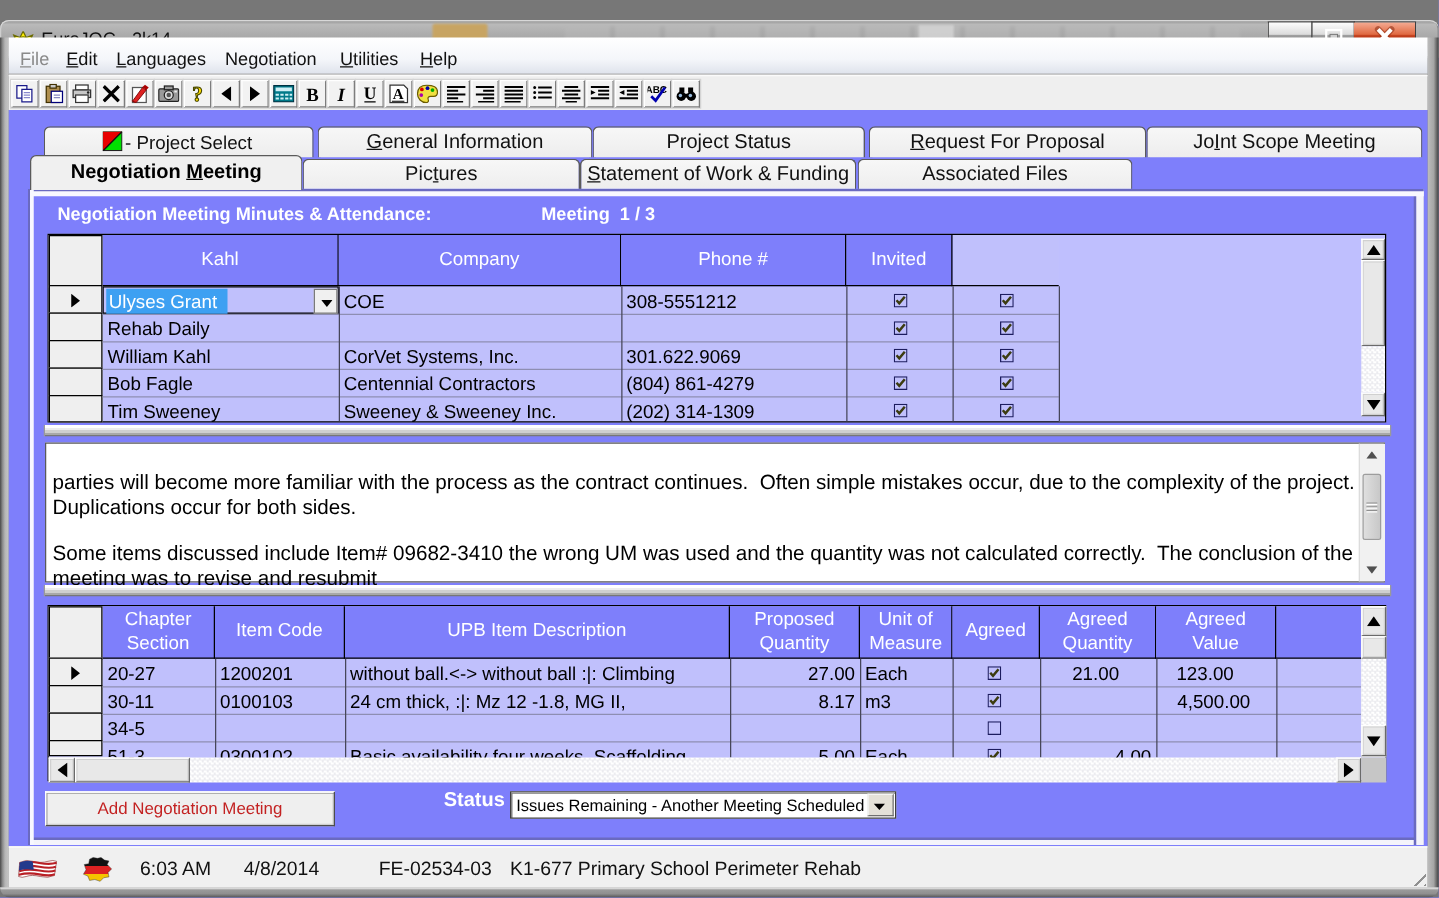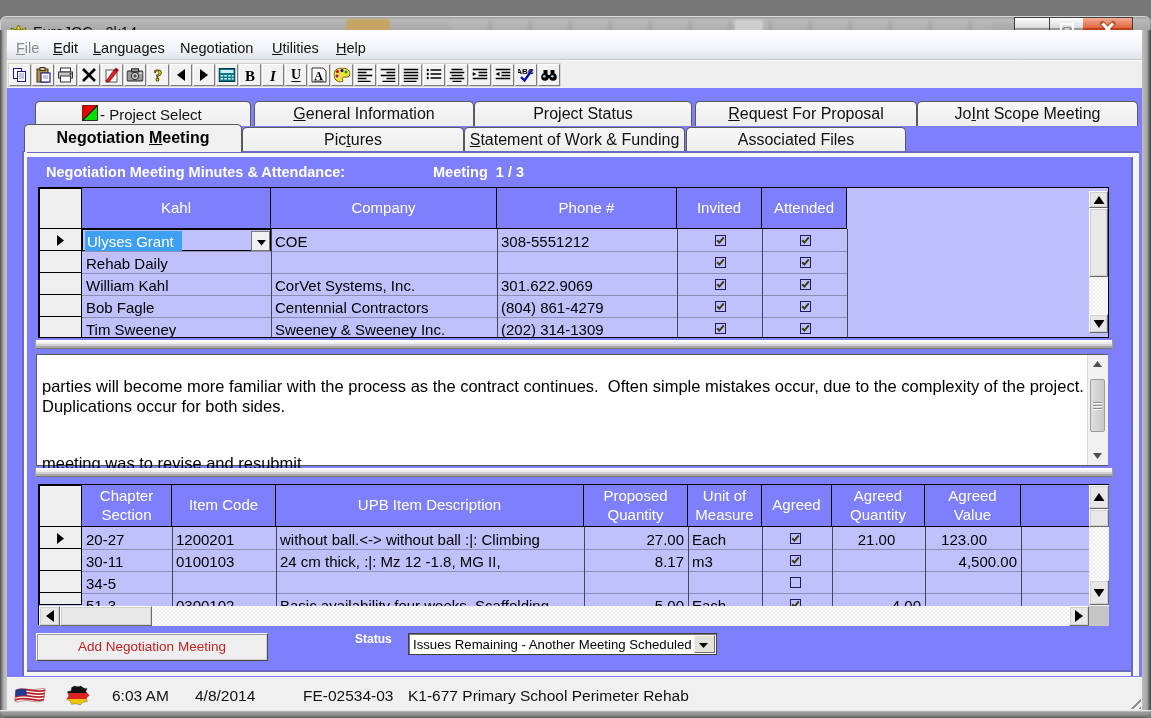--- a/index.html
+++ b/index.html
@@ -72,21 +72,21 @@
   font-size:16.5px;line-height:20px;color:#000}
 #ta .line{position:absolute;left:5px;white-space:nowrap}
 
 .divbar{position:absolute;left:35px;width:1078px;height:9px;box-sizing:border-box;
   background:linear-gradient(180deg,#ffffff 0 2px,#ededed 2px 4px,#cfcfcf 4px 6px,#a8a8a8 6px 8px,#777 8px 9px);
   border-left:1px solid #9a9a9a;border-right:1px solid #9a9a9a}
 
 #addbtn{left:36px;top:633px;width:232px;height:28px;background:#efefef;box-sizing:border-box;
   border:1px solid;border-color:#ffffff #4d4d4d #4d4d4d #ffffff;box-shadow:1px 1px 0 #9a9a9a inset, -1px -1px 0 #cfcfcf inset;
   color:#c32222;font-size:13.5px;text-align:center;line-height:26px}
-#statlbl{left:355px;top:632px;font-size:12px;font-weight:bold;color:#ffffff}
+#statlbl{left:355px;top:632px;font-size:16px;font-weight:bold;color:#ffffff}
 #combo{left:408px;top:633px;width:309px;height:22px;background:#fff;border:1px solid #404040;box-shadow:inset 1px 1px 0 #7a7a7a;box-sizing:border-box}
 #combo .txt{position:absolute;left:4px;top:3px;font-size:13.2px;white-space:nowrap}
 #combo .db{position:absolute;right:1px;top:1px;width:21px;height:18px;background:#e4e1d8;
   border:1px solid;border-color:#f5f5f5 #707070 #707070 #f5f5f5;box-sizing:border-box}
 
 #statusbar{left:7px;top:677px;width:1135px;height:33px;background:#f0f0f0;border-top:1px solid #ffffff;box-sizing:border-box;font-size:15.5px;color:#111}
 #grip{right:1px;bottom:1px;width:16px;height:16px;
   background:repeating-linear-gradient(135deg,transparent 0 3px,#909090 3px 5px,transparent 5px 6px);
   clip-path:polygon(100% 0,100% 100%,0 100%);}
 .chk{position:absolute;width:11px;height:11px}
@@ -375,21 +375,20 @@
 <div class="abs" id="panel"></div>
 <span class="abs lbl" style="left:46px;top:164px">Negotiation Meeting Minutes &amp; Attendance:</span>
 <span class="abs lbl" style="left:433px;top:164px">Meeting&nbsp; 1 / 3</span>
 
 <div class="abs gridbox" id="grid1" style="left:38px;top:187px;width:1071px;height:151px">
     <div class="abs" style="left:808px;top:0;width:242px;height:149px;background:#bfbffe"></div>
 <div class="ghead" style="left:43px;top:0;width:189px;height:41px;line-height:40px">Kahl</div>
 <div class="ghead" style="left:232px;top:0;width:226px;height:41px;line-height:40px">Company</div>
 <div class="ghead" style="left:638px;top:0;width:85px;height:41px;line-height:40px">Invited</div>
 <div class="ghead" style="left:458px;top:0;width:180px;height:41px;line-height:40px">Phone #</div>
-<div class="ghead" style="left:723px;top:0;width:85px;height:41px;line-height:40px">Attended</div>
 <div class="abs" style="left:0;top:40px;width:808px;height:1px;background:#000"></div>
 <div class="rowhdr" style="left:0;top:0px;width:43px;height:42px"></div>
 <div class="rowhdr" style="left:0;top:40px;width:43px;height:23px"></div>
 <div class="rowhdr" style="left:0;top:62px;width:43px;height:23px"></div>
 <div class="rowhdr" style="left:0;top:84px;width:43px;height:23px"></div>
 <div class="rowhdr" style="left:0;top:106px;width:43px;height:23px"></div>
 <div class="rowhdr" style="left:0;top:128px;width:43px;height:22px"></div>
 <svg class="abs" style="left:17px;top:47px" width="9" height="11">
       <path d="M1 0 L8 5.5 L1 11 Z" fill="#000"></path>
     </svg>
@@ -478,20 +477,21 @@
         <path d="M0 0 L11 0 L5.5 8 Z" fill="#000"></path>
       </svg>
     </div>
   </div>
 
 <div class="divbar" style="top:340px"></div>
 
 <div class="abs" id="ta">
   <div class="line" style="top:21px">parties will become more familiar with the process as the contract continues.&nbsp; Often simple mistakes occur, due to the complexity of the project.</div>
   <div class="line" style="top:41px">Duplications occur for both sides.</div>
+  <div class="line" style="top:78px">Some items discussed include Item# 09682-3410 the wrong UM was used and the quantity was not calculated correctly.&nbsp; The conclusion of the</div>
   <div class="line" style="top:98px">meeting was to revise and resubmit</div>
   <div class="abs" style="left:1050px;top:0px;width:21px;height:110px;background:#f1f1f1;border-left:1px solid #dcdcdc;box-sizing:border-box"></div>
   <svg class="abs" style="left:1056px;top:6px" width="9" height="6">
       <path d="M4.5 0 L9 6 L0 6 Z" fill="#505050"></path>
     </svg>
   <svg class="abs" style="left:1056px;top:98px" width="9" height="6">
       <path d="M0 0 L9 0 L4.5 6 Z" fill="#505050"></path>
     </svg>
   <div class="abs" style="left:1053px;top:24px;width:15px;height:53px;background:linear-gradient(90deg,#dfdfdf,#c8c8c8);border:1px solid #9d9d9d;border-radius:2px;box-sizing:border-box"></div>
   <svg class="abs" style="left:1056px;top:46px" width="9" height="10">
@@ -551,21 +551,21 @@
 <div class="cell" style="left:47px;top:68px;width:84px">30-11</div>
 <div class="cell" style="left:137px;top:68px;width:98px">0100103</div>
 <div class="cell" style="left:241px;top:68px;width:302px">24 cm thick, :|: Mz 12 -1.8, MG II,</div>
 <div class="cell" style="left:545px;top:68px;width:100px;text-align:right">8.17</div>
 <div class="cell" style="left:653px;top:68px;width:68px">m3</div>
 <svg class="chk" style="left:751px;top:70px" width="11" height="11" viewBox="0 0 11 11">
       <rect x="0.5" y="0.5" width="10" height="10" fill="none" stroke="#1c1c5e"></rect>
       <path d="M2.2 5.2 L4.4 7.6 L8.8 2.4" stroke="#3c3c10" stroke-width="2" fill="none"></path>
     </svg>
 <div class="cell" style="left:793px;top:68px;width:89px;text-align:right"></div>
-<div class="cell" style="left:886px;top:68px;width:92px;text-align:right">4,500.00</div>
+<div class="cell" style="left:886px;top:68px;width:92px;text-align:center">4,500.00</div>
 <div class="cell" style="left:47px;top:90px;width:84px">34-5</div>
 <div class="cell" style="left:137px;top:90px;width:98px"></div>
 <div class="cell" style="left:241px;top:90px;width:302px"></div>
 <div class="cell" style="left:545px;top:90px;width:100px;text-align:right"></div>
 <div class="cell" style="left:653px;top:90px;width:68px"></div>
 <svg class="chk" style="left:751px;top:92px" width="11" height="11" viewBox="0 0 11 11">
       <rect x="0.5" y="0.5" width="10" height="10" fill="none" stroke="#1c1c5e"></rect>
     </svg>
 <div class="cell" style="left:793px;top:90px;width:89px;text-align:right"></div>
 <div class="cell" style="left:886px;top:90px;width:92px;text-align:right"></div>

